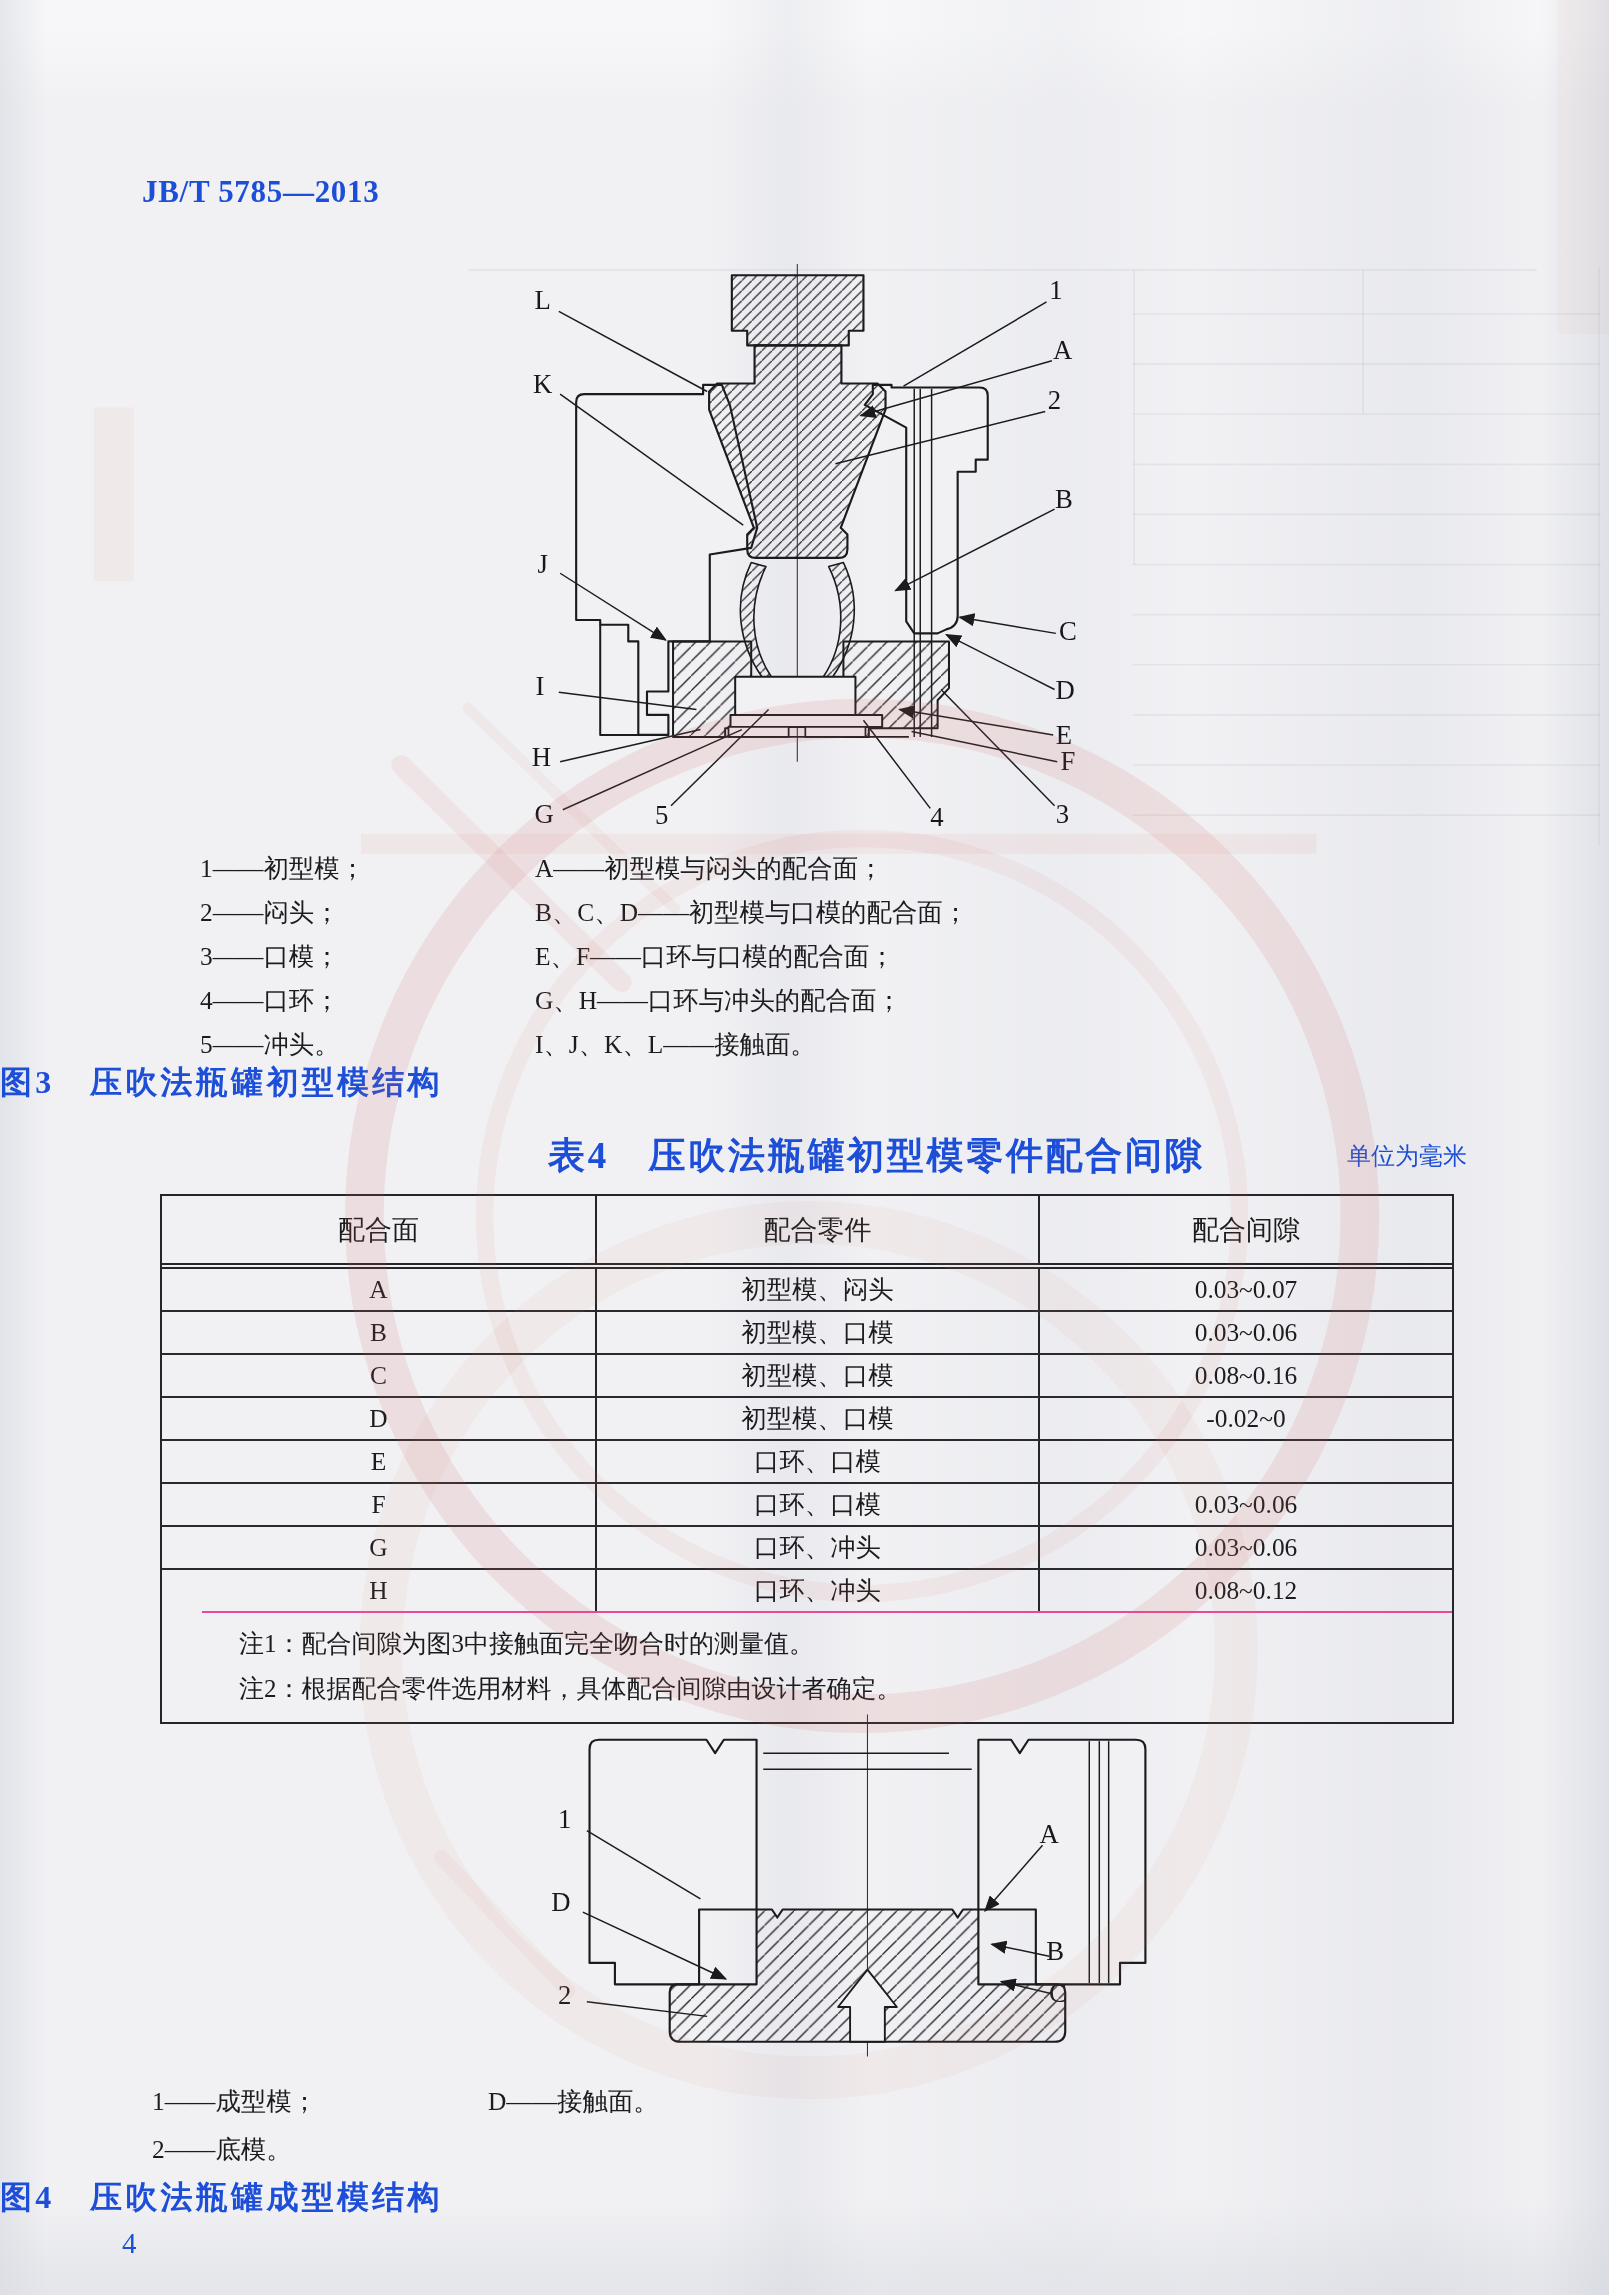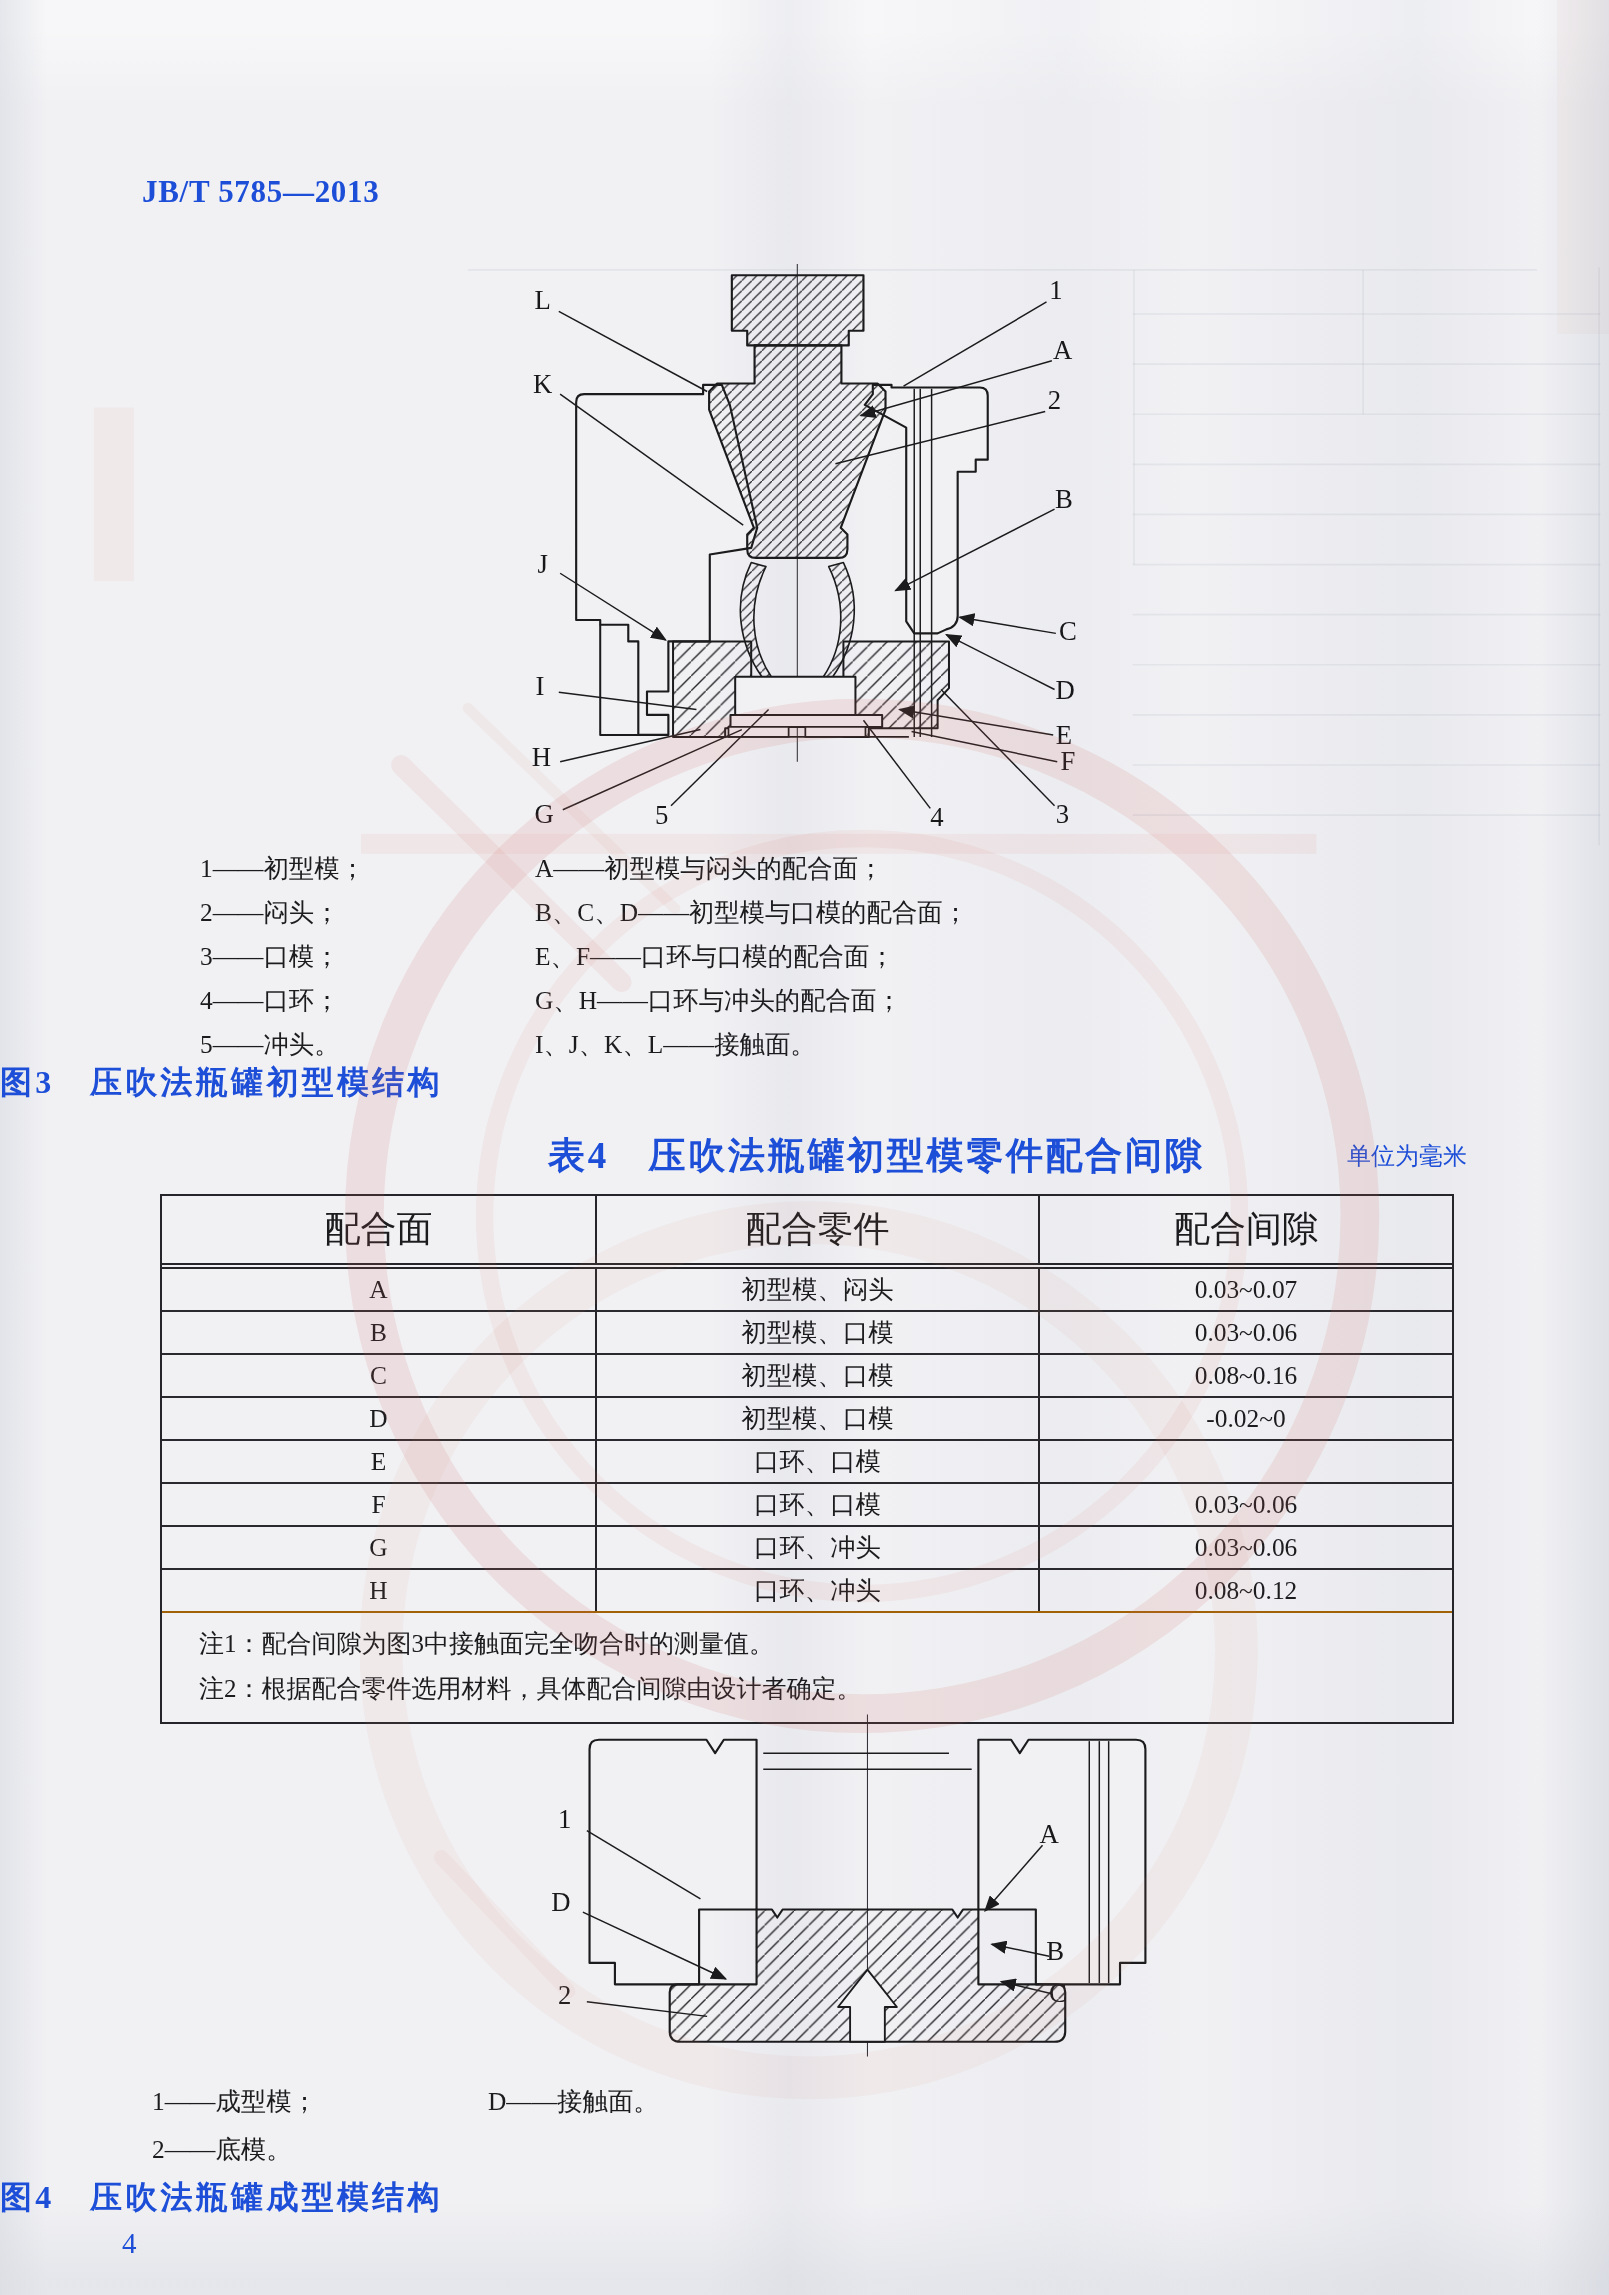--- a/index.html
+++ b/index.html
@@ -26,27 +26,27 @@
   .legend4 .ln{height:48px;line-height:48px;}
   .cap{left:0;width:1610px;text-align:left;font-size:32px;font-weight:bold;letter-spacing:3.3px;}
   .tbl-title{left:548px;top:1131px;font-size:37px;font-weight:bold;letter-spacing:2.7px;}
   .tbl-unit{left:1347px;top:1140px;font-size:24px;}
   .pagenum{left:122px;top:2227px;font-size:29px;}
 
   .tbl{position:absolute;left:160px;top:1194px;width:1290px;z-index:2;
        border:2.7px solid #26262a;color:#1c1c1f;}
   .thead{display:flex;height:67px;border-bottom:6px double #26262a;}
   .cell{display:flex;align-items:center;justify-content:center;}
-  .hcell{font-size:36px;}
+  .hcell{font-size:27px;}
   .c1{width:433px;border-right:2px solid #26262a;}
   .c2{width:441px;border-right:2px solid #26262a;}
   .c3{flex:1;}
   .trow{display:flex;height:41px;font-size:25.4px;}
   .tbody .trow + .trow{border-top:2px solid #2a2a2e;}
-  .notes{border-top:2px solid #a16207;padding:8px 16px 10.7px 37px;font-size:25px;line-height:45px;}
+  .notes{border-top:2px solid #ec4899;padding:8px 16px 10.7px 37px;font-size:25px;line-height:45px;margin-left:40px;}
   .wm{position:absolute;left:0;top:0;z-index:5;pointer-events:none;}
 </style>
 </head>
 <body>
 
 <div class="paper-shade"></div>
 
 <svg width="1610" height="2295" viewBox="0 0 2409 3435">
   <defs>
     <pattern id="hatch" width="15" height="15" patternUnits="userSpaceOnUse">

